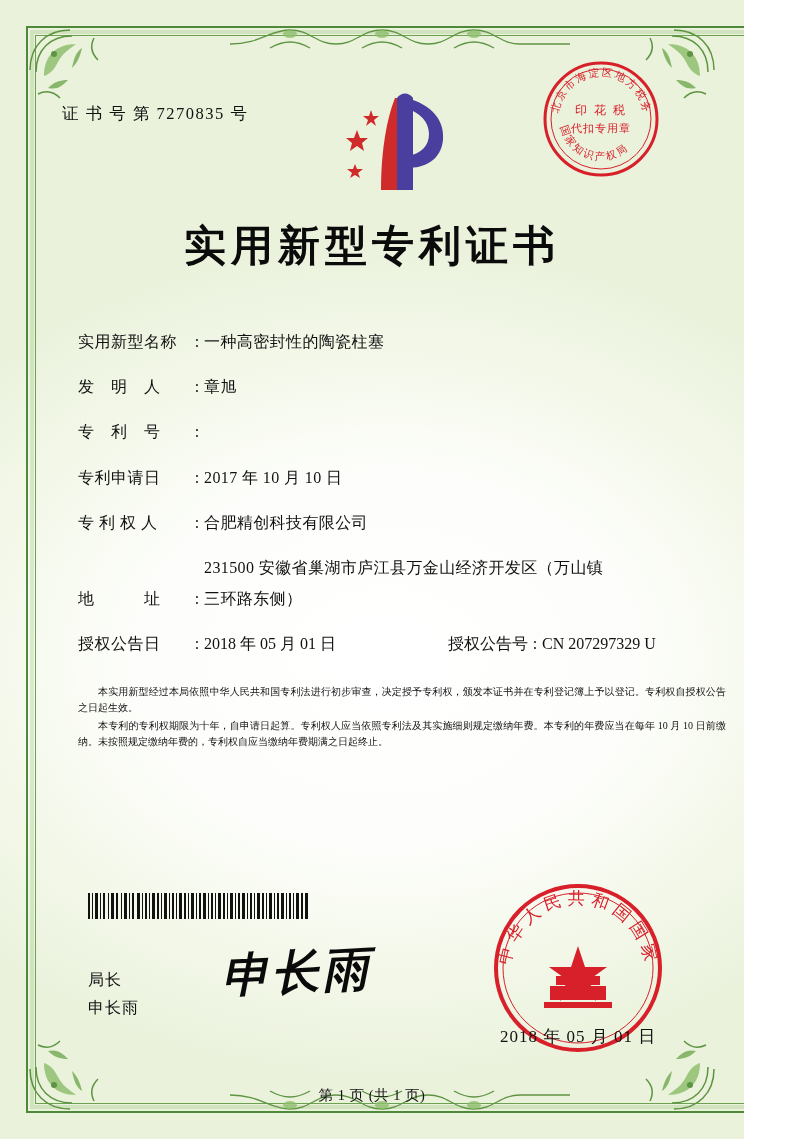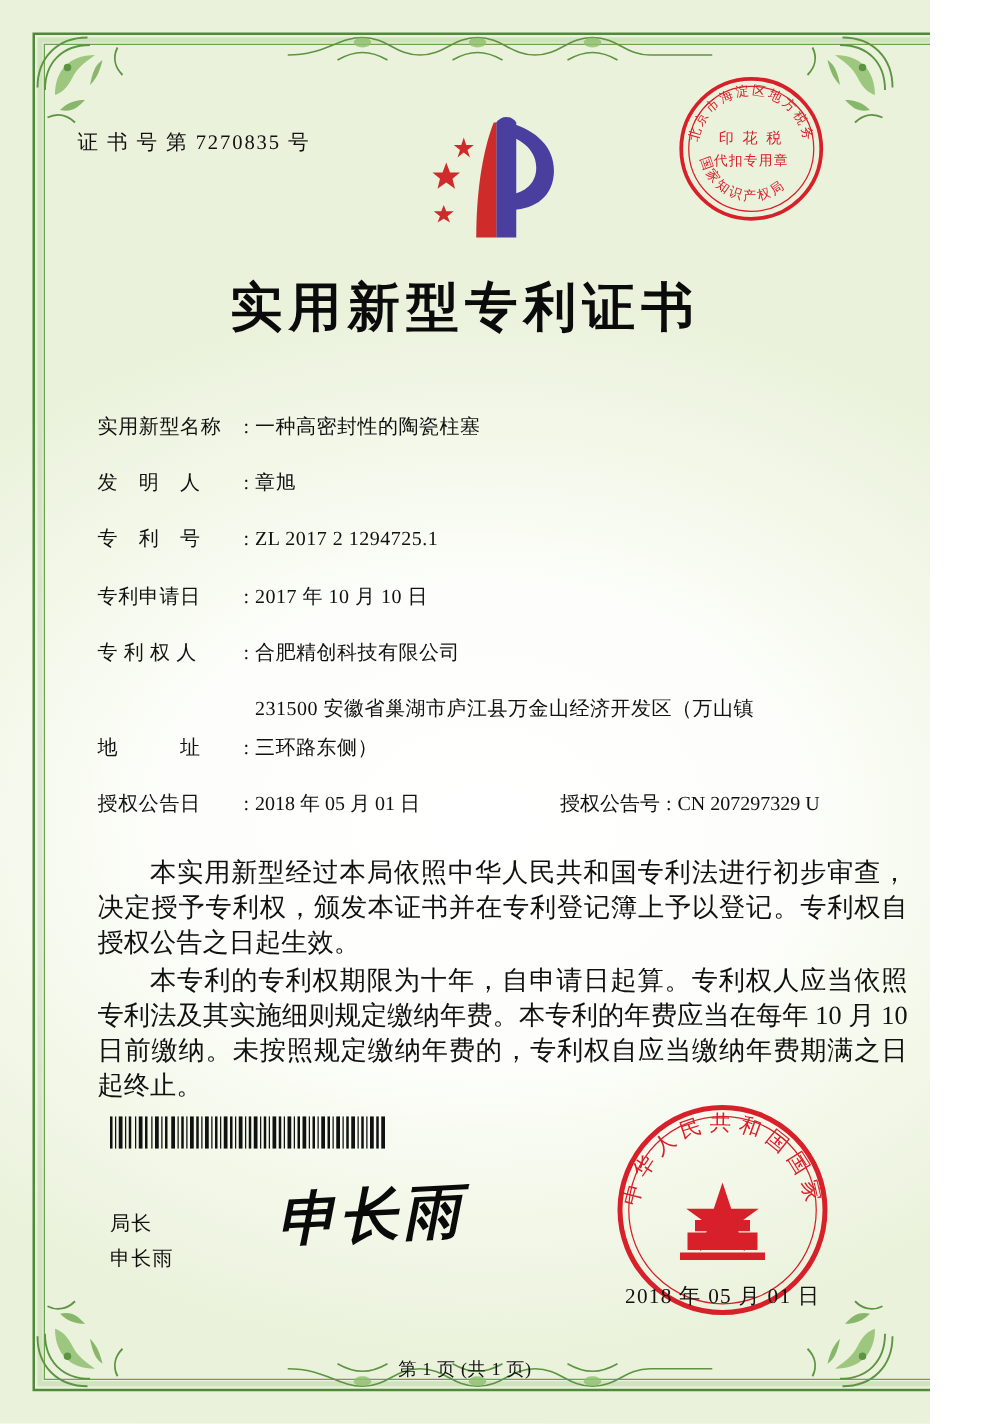--- a/index.html
+++ b/index.html
@@ -142,22 +142,22 @@
   }
   .f-right .f-label2 {
     white-space: nowrap;
   }
 
   
   .body-text {
     position: absolute;
     left: 78px; top: 684px;
     width: 648px;
-    font-size: 21px;
-    line-height: 28px;
+    font-size: 10px;
+    line-height: 16px;
     color: #111;
     text-align: justify;
   }
   .body-text p {
     margin: 0 0 2px 0;
     text-indent: 2em;
   }
 
   
   .barcode {
@@ -355,21 +355,20 @@
       <div class="f-value">一种高密封性的陶瓷柱塞</div>
     </div>
     <div class="f-row">
       <div class="f-label">发　明　人</div>
       <div class="f-colon">:</div>
       <div class="f-value">章旭</div>
     </div>
     <div class="f-row">
       <div class="f-label">专　利　号</div>
       <div class="f-colon">:</div>
-      <div class="f-value">ZL 2017 2 1294725.1</div>
     </div>
     <div class="f-row">
       <div class="f-label">专利申请日</div>
       <div class="f-colon">:</div>
       <div class="f-value">2017 年 10 月 10 日</div>
     </div>
     <div class="f-row">
       <div class="f-label">专 利 权 人</div>
       <div class="f-colon">:</div>
       <div class="f-value">合肥精创科技有限公司</div>

